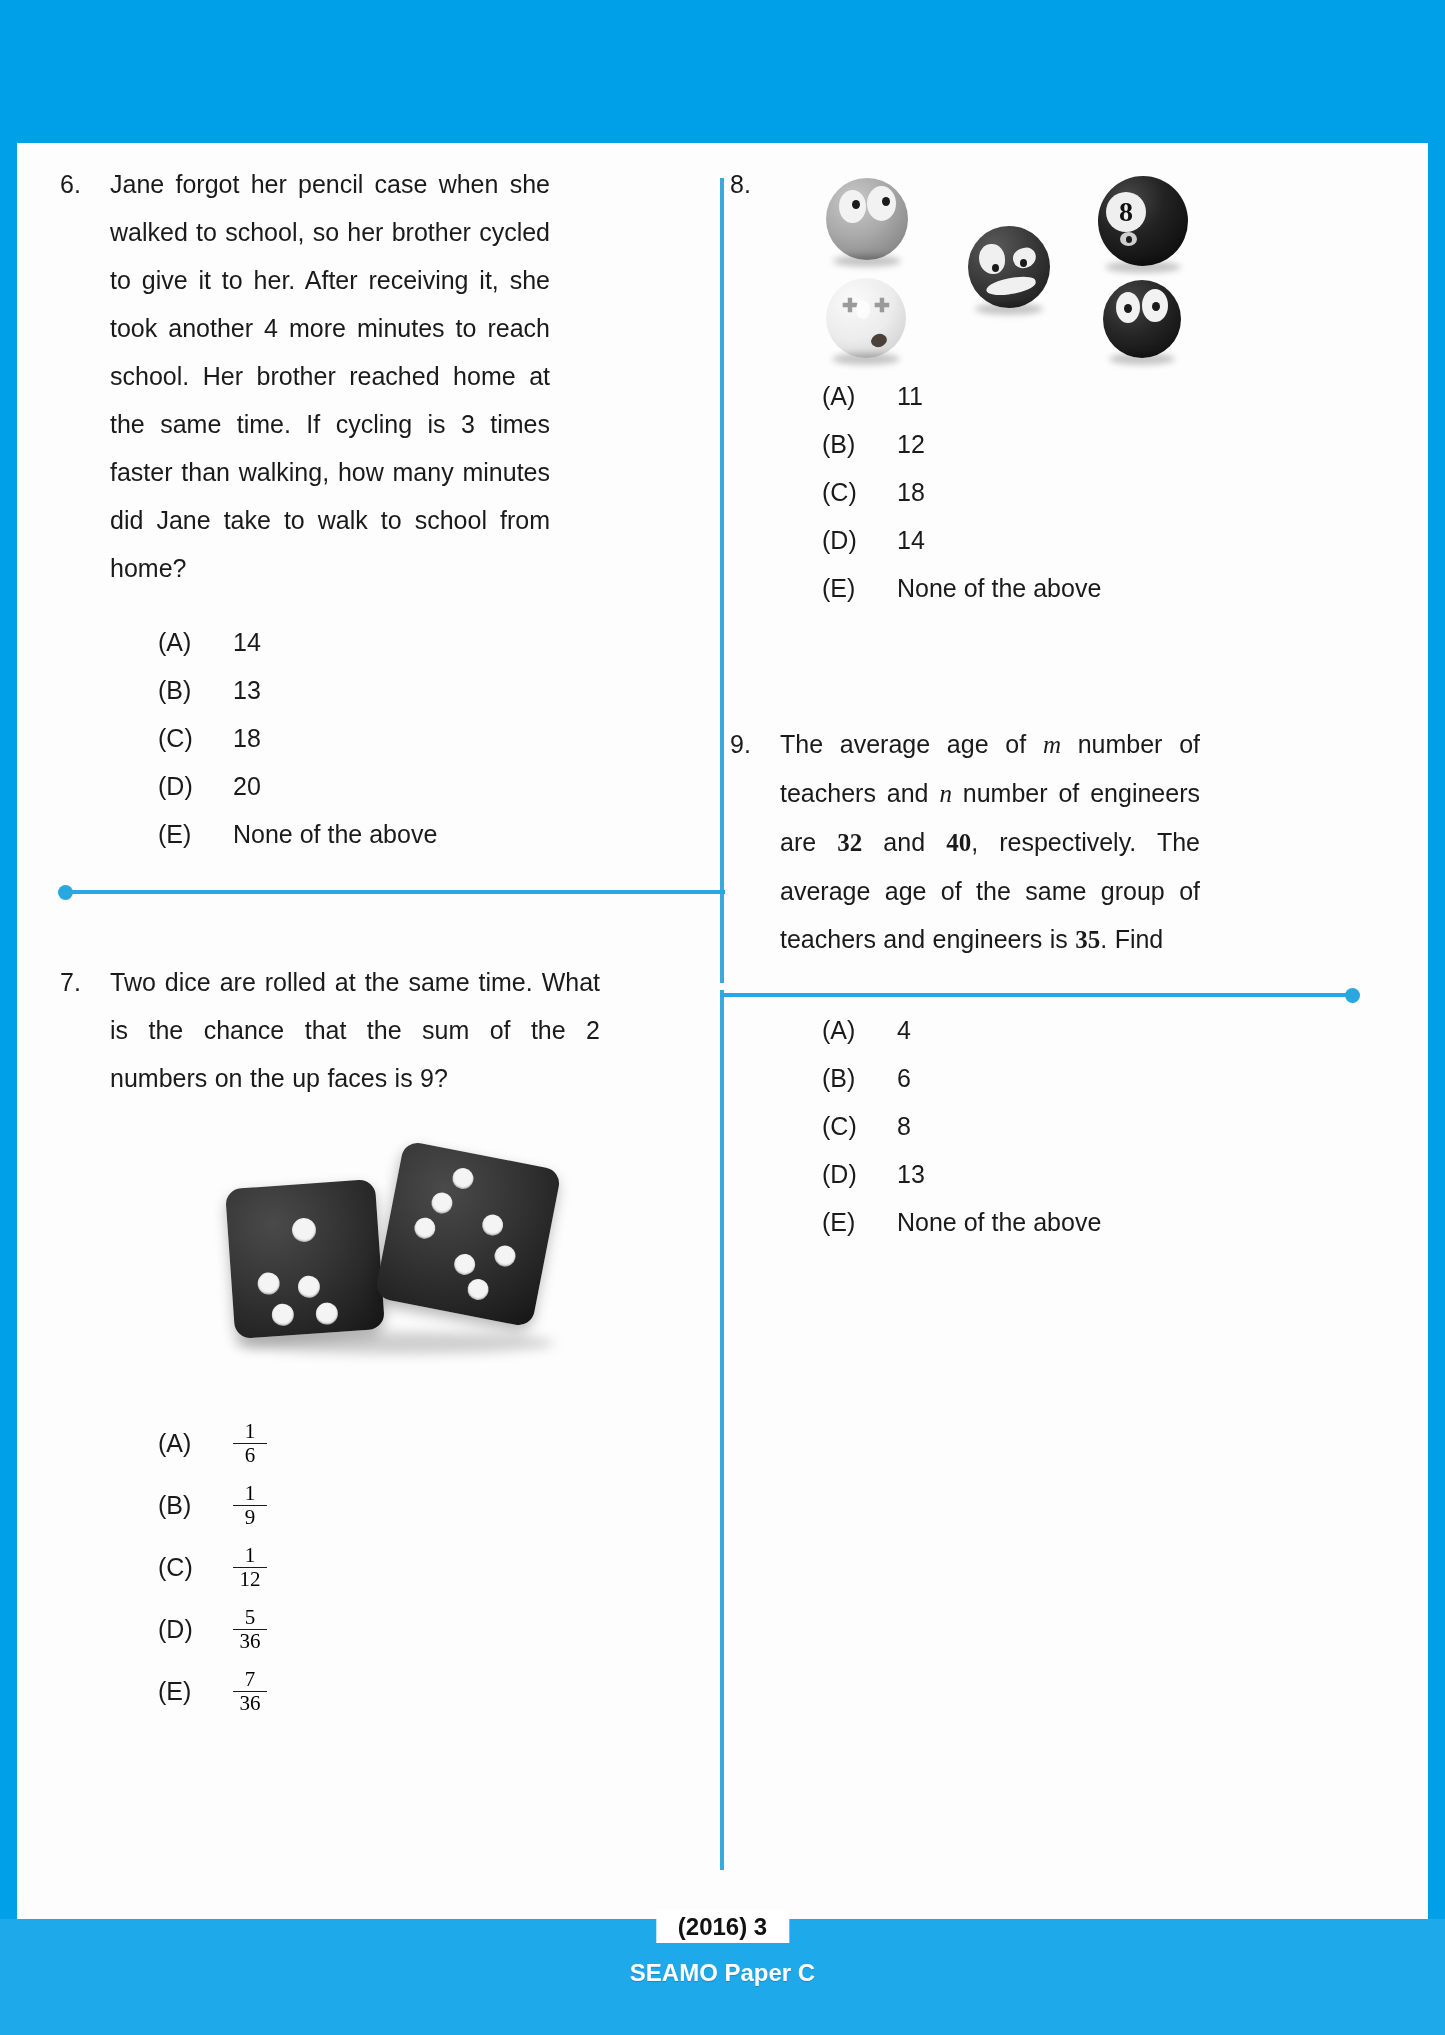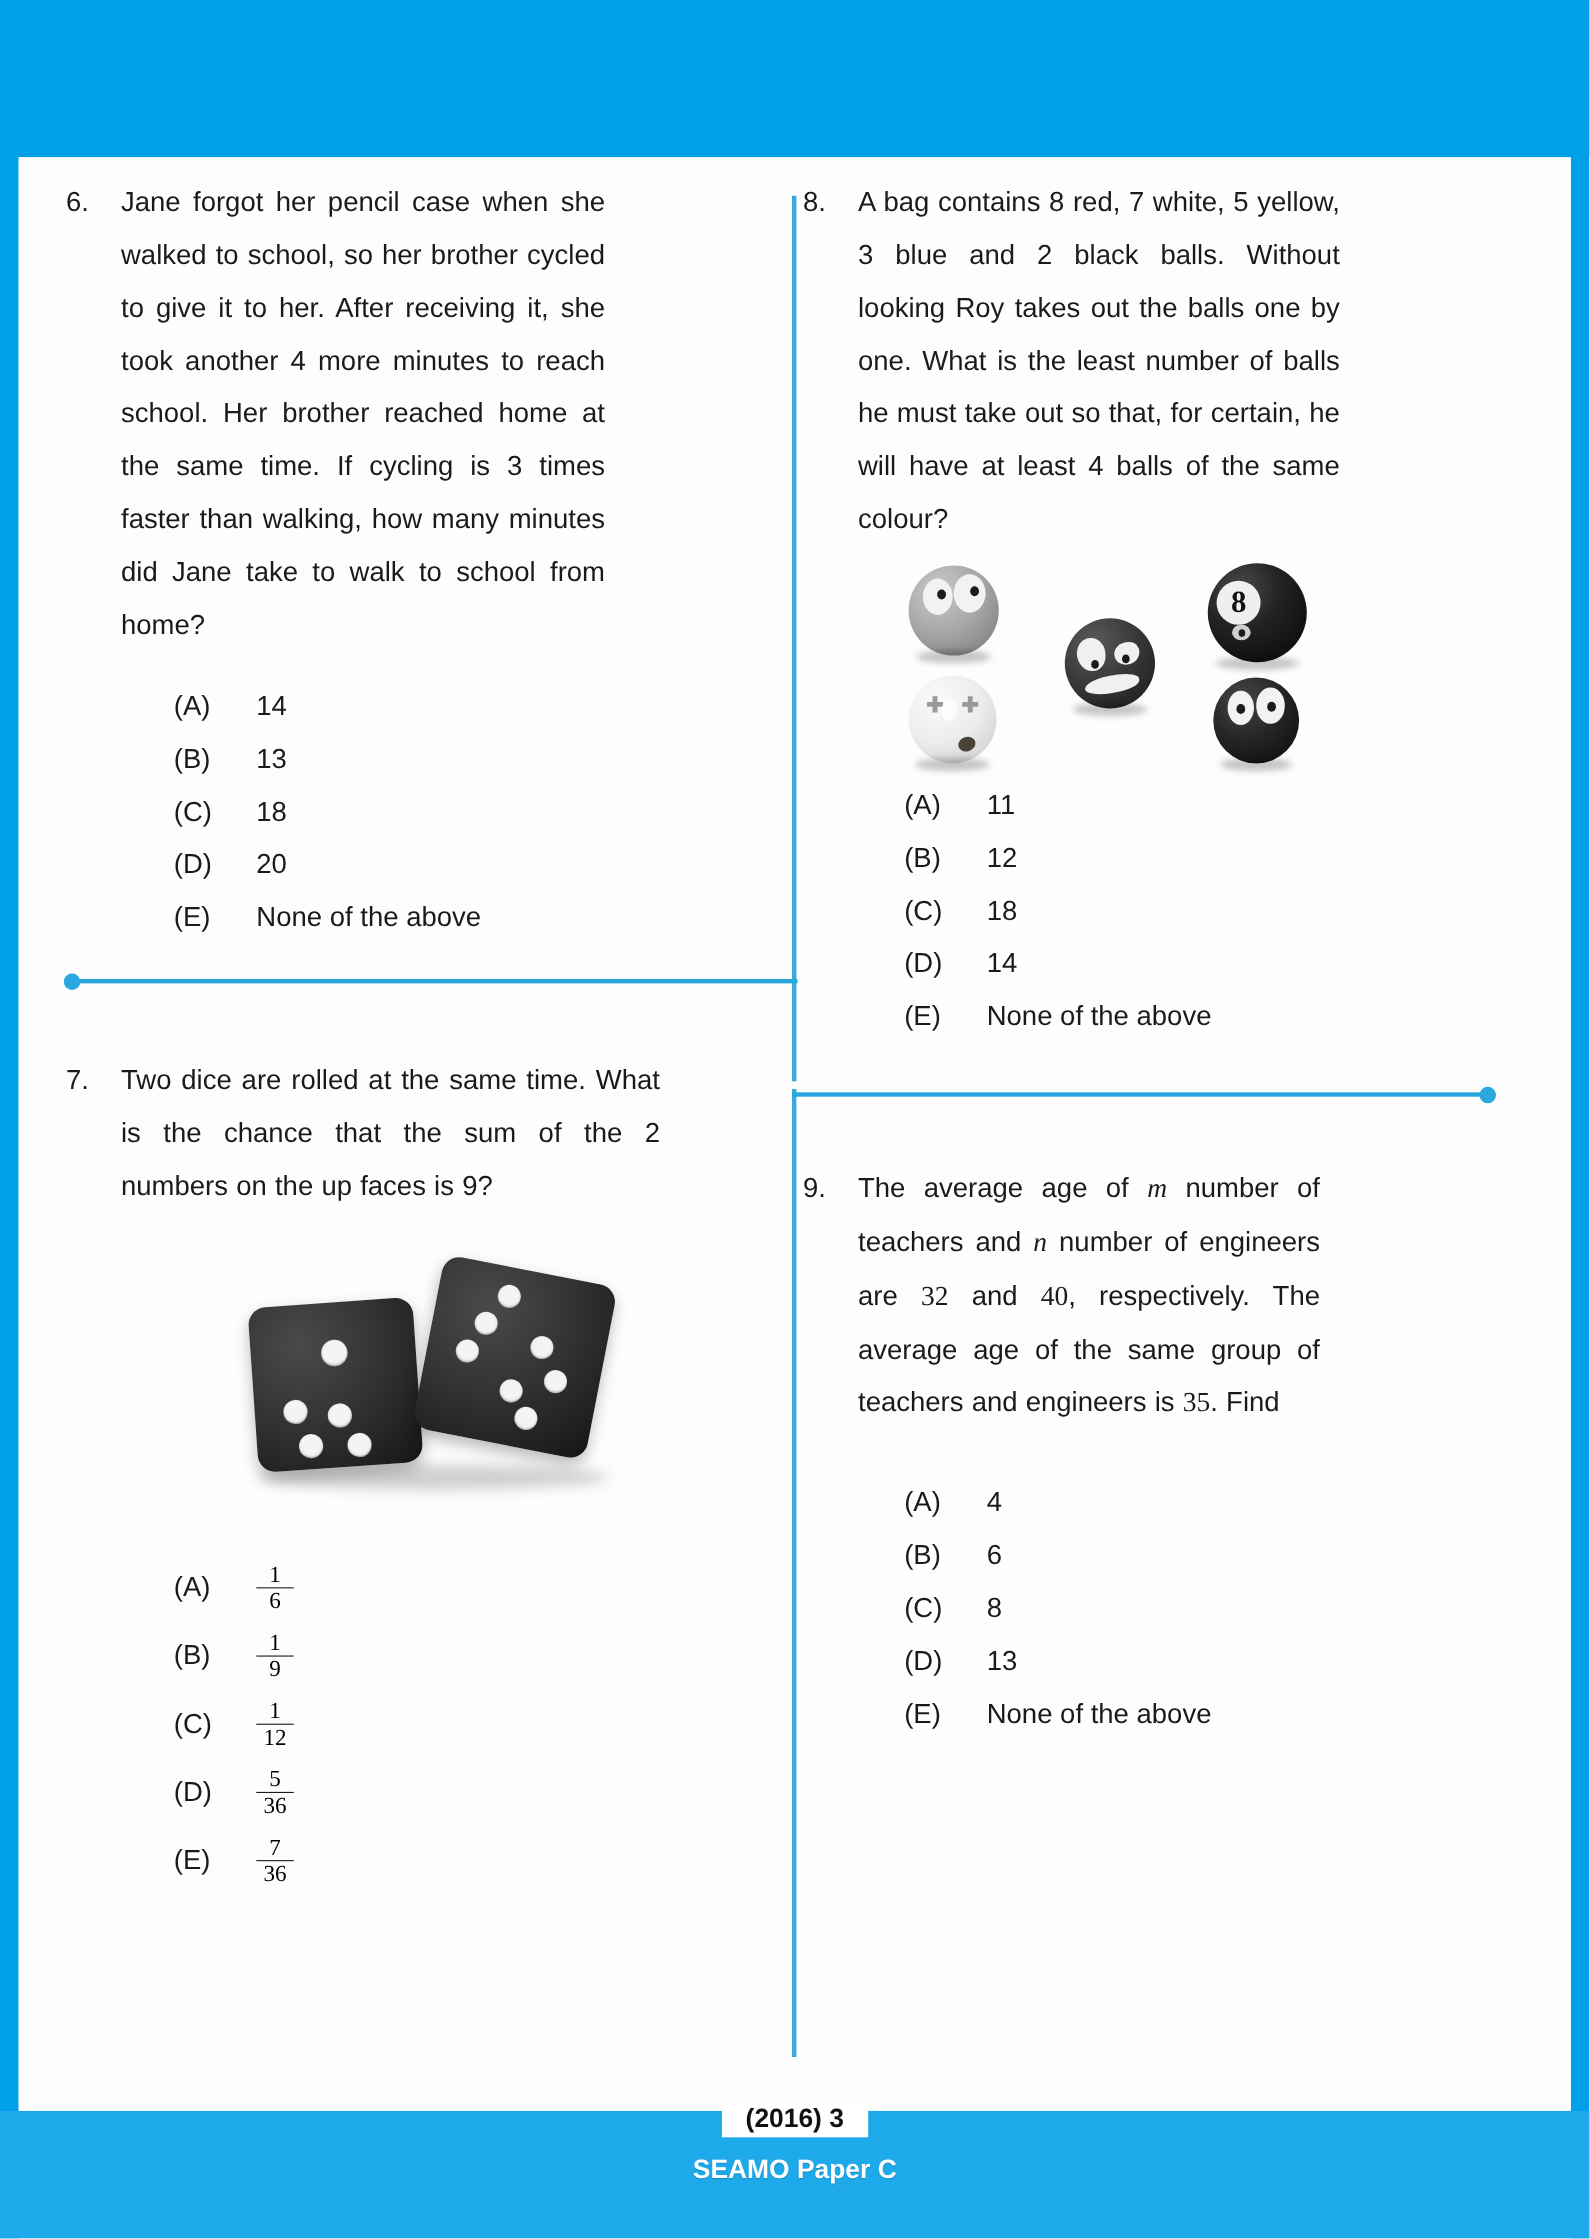--- a/index.html
+++ b/index.html
@@ -53,21 +53,21 @@
     text-align:left;
   }
   .q-body{flex:1;}
   .q-text{
     font-size:25px;line-height:48px;color:#1a1a1a;
     text-align:justify;
     text-align-last:left;
     word-spacing:0.02em;
   }
   .q-text .mvar{font-family:"Liberation Serif", serif;font-style:italic;}
-  .q-text .mnum{font-family:"Liberation Serif", serif;font-style:normal;}
+  .q-text .mnum{font-family:"Liberation Serif", serif;font-style:normal;font-weight:bold;}
   .mexpr{font-family:"Liberation Serif", serif;font-size:26px;}
 
   
   .opts{margin-top:26px;}
   .opt{display:flex;align-items:center;min-height:48px;}
   .opt .lab{
     width:75px;flex:0 0 75px;
     font-size:25px;color:#1a1a1a;
   }
   .opt .val{font-size:25px;color:#1a1a1a;}
@@ -272,21 +272,20 @@
     </div>
 
   </div>
 
   <div class="col-right">
 
     <div class="q">
       <div class="q-row">
         <div class="q-num">8.</div>
         <div class="q-body">
-          <div class="q-text">A bag contains 8 red, 7 white, 5 yellow, 3 blue and 2 black balls. Without looking Roy takes out the balls one by one. What is the least number of balls he must take out so that, for certain, he will have at least 4 balls of the same colour?</div>
 
           <div class="balls">
 
             <div class="ball" id="ball-grey">
               <span class="shadow"></span>
               <span class="eye" style="left:13px;top:12px;width:27px;height:33px;"></span>
               <span class="eye" style="left:41px;top:8px;width:29px;height:35px;"></span>
               <span class="pupil" style="left:26px;top:22px;width:8px;height:9px;"></span>
               <span class="pupil" style="left:56px;top:19px;width:8px;height:9px;"></span>
             </div>

